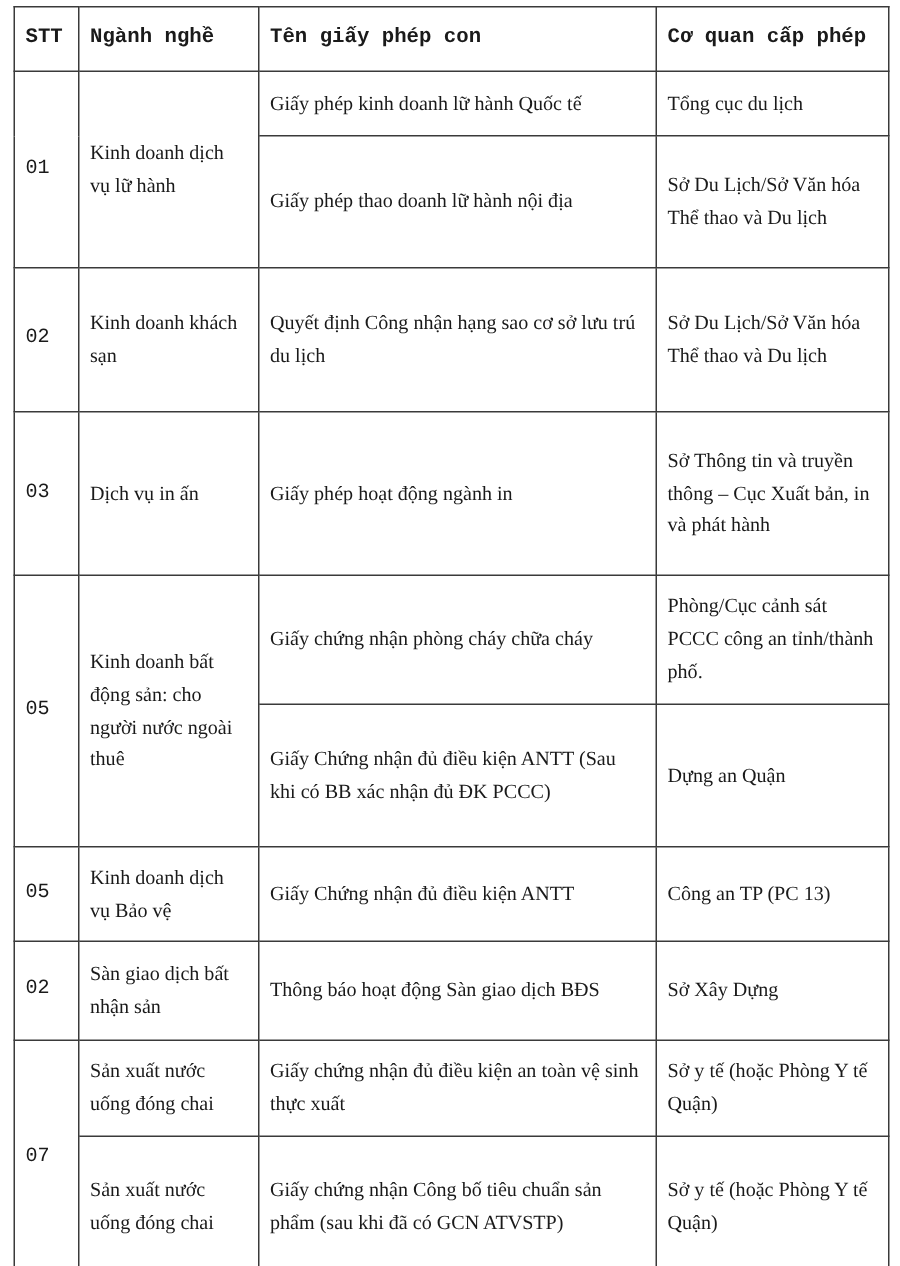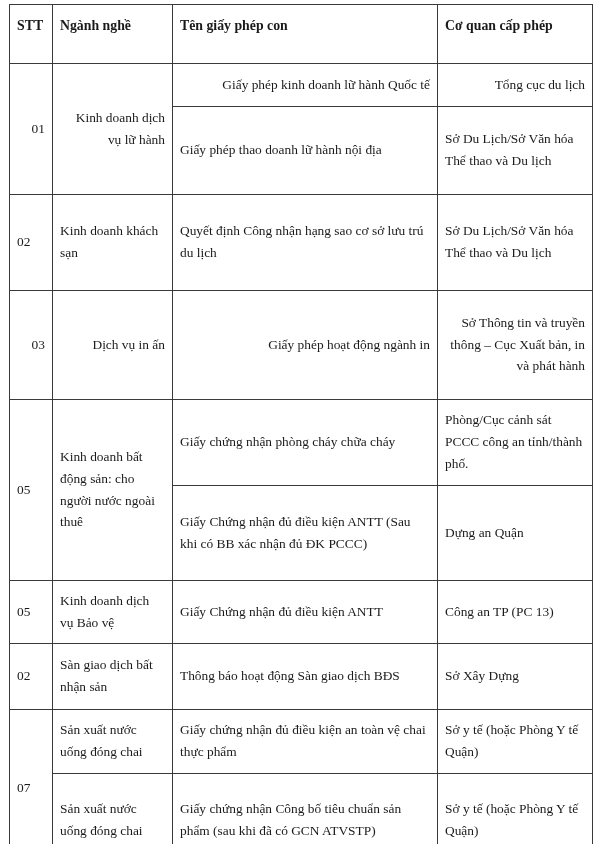--- a/index.html
+++ b/index.html
@@ -45,41 +45,43 @@
     font-size: 13.4px;
     line-height: 1.62;
     text-align: left;
     background: #ffffff;
   }
 
   table.license-table thead th {
     font-weight: bold;
     font-size: 13.8px;
     padding-top: 8px;
-    padding-bottom: 24px;
+    padding-bottom: 8px;
     line-height: 1.35;
     white-space: nowrap;
+    font-family: Liberation Mono, monospace;
   }
 
   td.stt-cell {
     text-align: left;
     padding-left: 8px;
     font-size: 13.2px;
+    font-family: Liberation Mono, monospace;
   }
 
   td.trade-cell { padding-right: 5px; }
   td.permit-cell { padding-right: 10px; }
   td.agency-cell { padding-right: 6px; }
 
   
   tr.r-h  th { height: 26px; }
-  tr.r01a td { height: 31px; text-align: right; }
+  tr.r01a td { height: 31px; }
   tr.r01b td { height: 76px; }
   tr.r02  td { height: 84px; }
-  tr.r03  td { height: 97px; text-align: right; }
+  tr.r03  td { height: 97px; }
   tr.r04a td { height: 74px; }
   tr.r04b td { height: 83px; }
   tr.r05  td { height: 51px; }
   tr.r06  td { height: 54px; }
   tr.r07a td { height: 52px; }
   tr.r07b td { height: 81px; }
 </style>
 </head>
 <body>
 
@@ -150,21 +152,21 @@
       <tr class="r06">
         <td class="stt-cell">02</td>
         <td class="trade-cell">Sàn giao dịch bất nhận sản</td>
         <td class="permit-cell">Thông báo hoạt động Sàn giao dịch BĐS</td>
         <td class="agency-cell">Sở Xây Dựng</td>
       </tr>
 
       <tr class="r07a">
         <td class="stt-cell" rowspan="2">07</td>
         <td class="trade-cell">Sản xuất nước uống đóng chai</td>
-        <td class="permit-cell">Giấy chứng nhận đủ điều kiện an toàn vệ chai thực phẩm</td>
+        <td class="permit-cell">Giấy chứng nhận đủ điều kiện an toàn vệ sinh thực xuất</td>
         <td class="agency-cell">Sở y tế (hoặc Phòng Y tế Quận)</td>
       </tr>
       <tr class="r07b">
         <td class="trade-cell">Sản xuất nước uống đóng chai</td>
         <td class="permit-cell">Giấy chứng nhận Công bố tiêu chuẩn sản phẩm (sau khi đã có GCN ATVSTP)</td>
         <td class="agency-cell">Sở y tế (hoặc Phòng Y tế Quận)</td>
       </tr>
 
     </tbody>
   </table>

